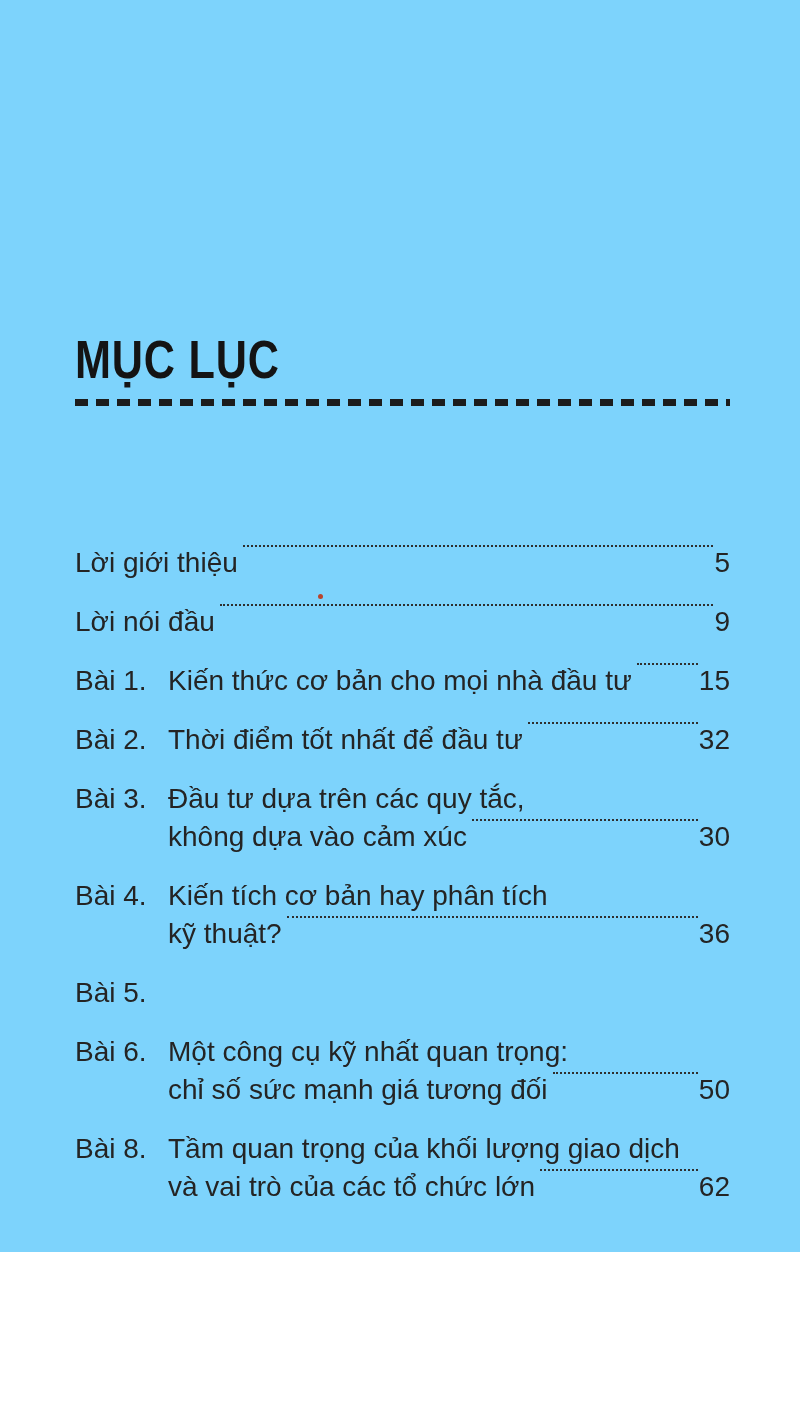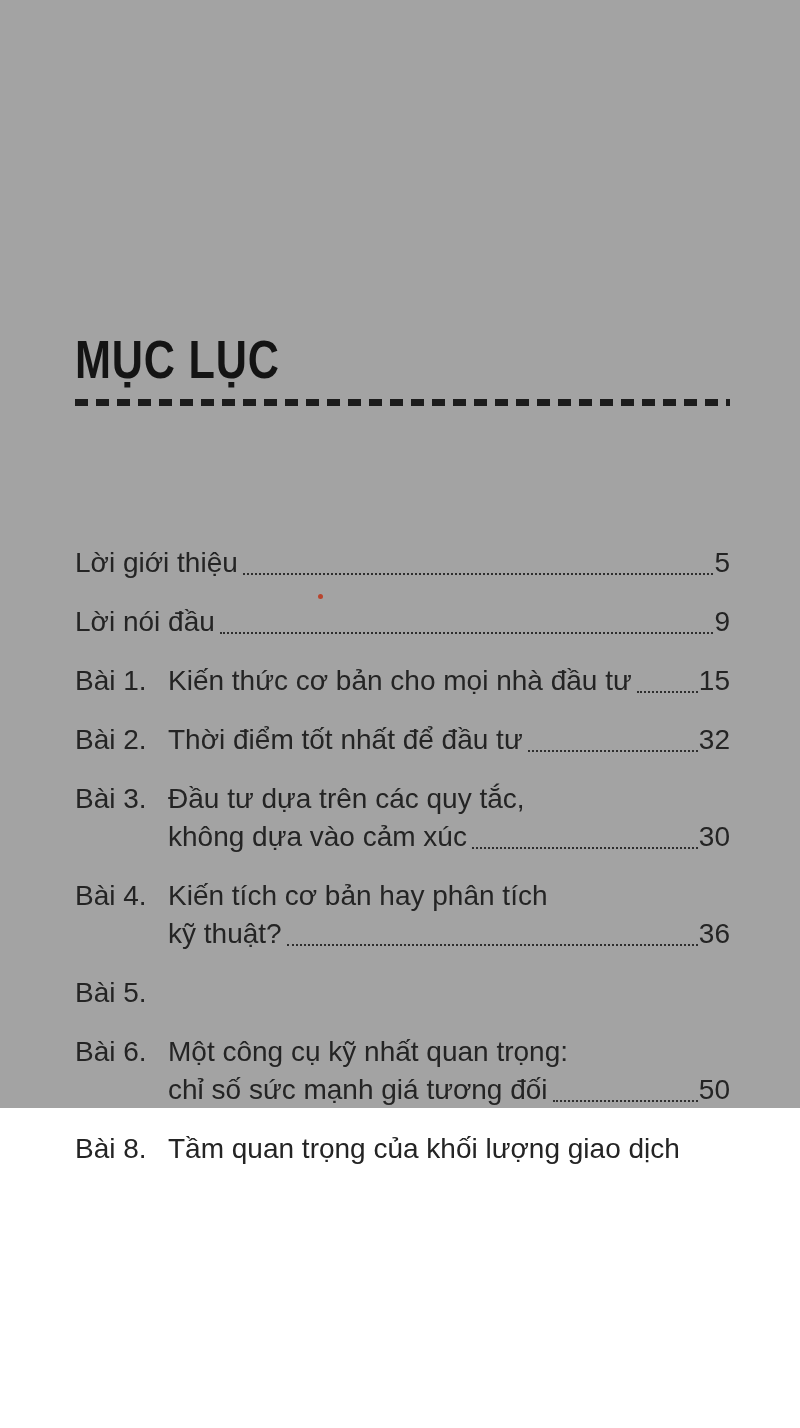--- a/index.html
+++ b/index.html
@@ -10,23 +10,23 @@
   body {
     width: 800px;
     height: 1428px;
     font-family: "Liberation Sans", "DejaVu Sans", sans-serif;
     color: #1f1f1f;
     overflow: hidden;
   }
   .page {
     position: relative;
     width: 800px;
-    height: 1108px;
+    height: 1252px;
     box-sizing: border-box;
-    background: #a3a3a3;
+    background: #7dd3fc;
     padding: 332px 70px 0 75px;
   }
   .title {
     margin: 0;
     font-size: 54px;
     line-height: 1;
     font-weight: 700;
     letter-spacing: 1px;
     color: #141414;
     transform: scaleX(0.80);
@@ -51,21 +51,21 @@
   }
   .lbl {
     flex: 0 0 93px;
   }
   .bdy {
     flex: 1 1 auto;
     min-width: 0;
   }
   .ln {
     display: flex;
-    align-items: flex-end;
+    align-items: flex-start;
   }
   .t { white-space: nowrap; }
   .leader {
     flex: 1 1 auto;
     min-width: 18px;
     border-bottom: 2px dotted #2e2e2e;
     margin: 0 1px 7px 5px;
     height: 1px;
   }
   .pg {
@@ -182,18 +182,23 @@
 </div>
   </div>
 
 
   <div class="row">
     <span class="lbl">Bài 8.</span>
     <div class="bdy">
           <div class="ln">
             <span class="t">Tầm quan trọng của khối lượng giao dịch</span>
           </div>
+  <div class="ln">
+    <span class="t">và vai trò của các tổ chức lớn</span>
+    <span class="leader"></span>
+    <span class="pg">62</span>
+  </div>
 </div>
   </div>
 </section>
 
   <span class="artifact-dot"></span>
 </main>
 
 </body></html>

